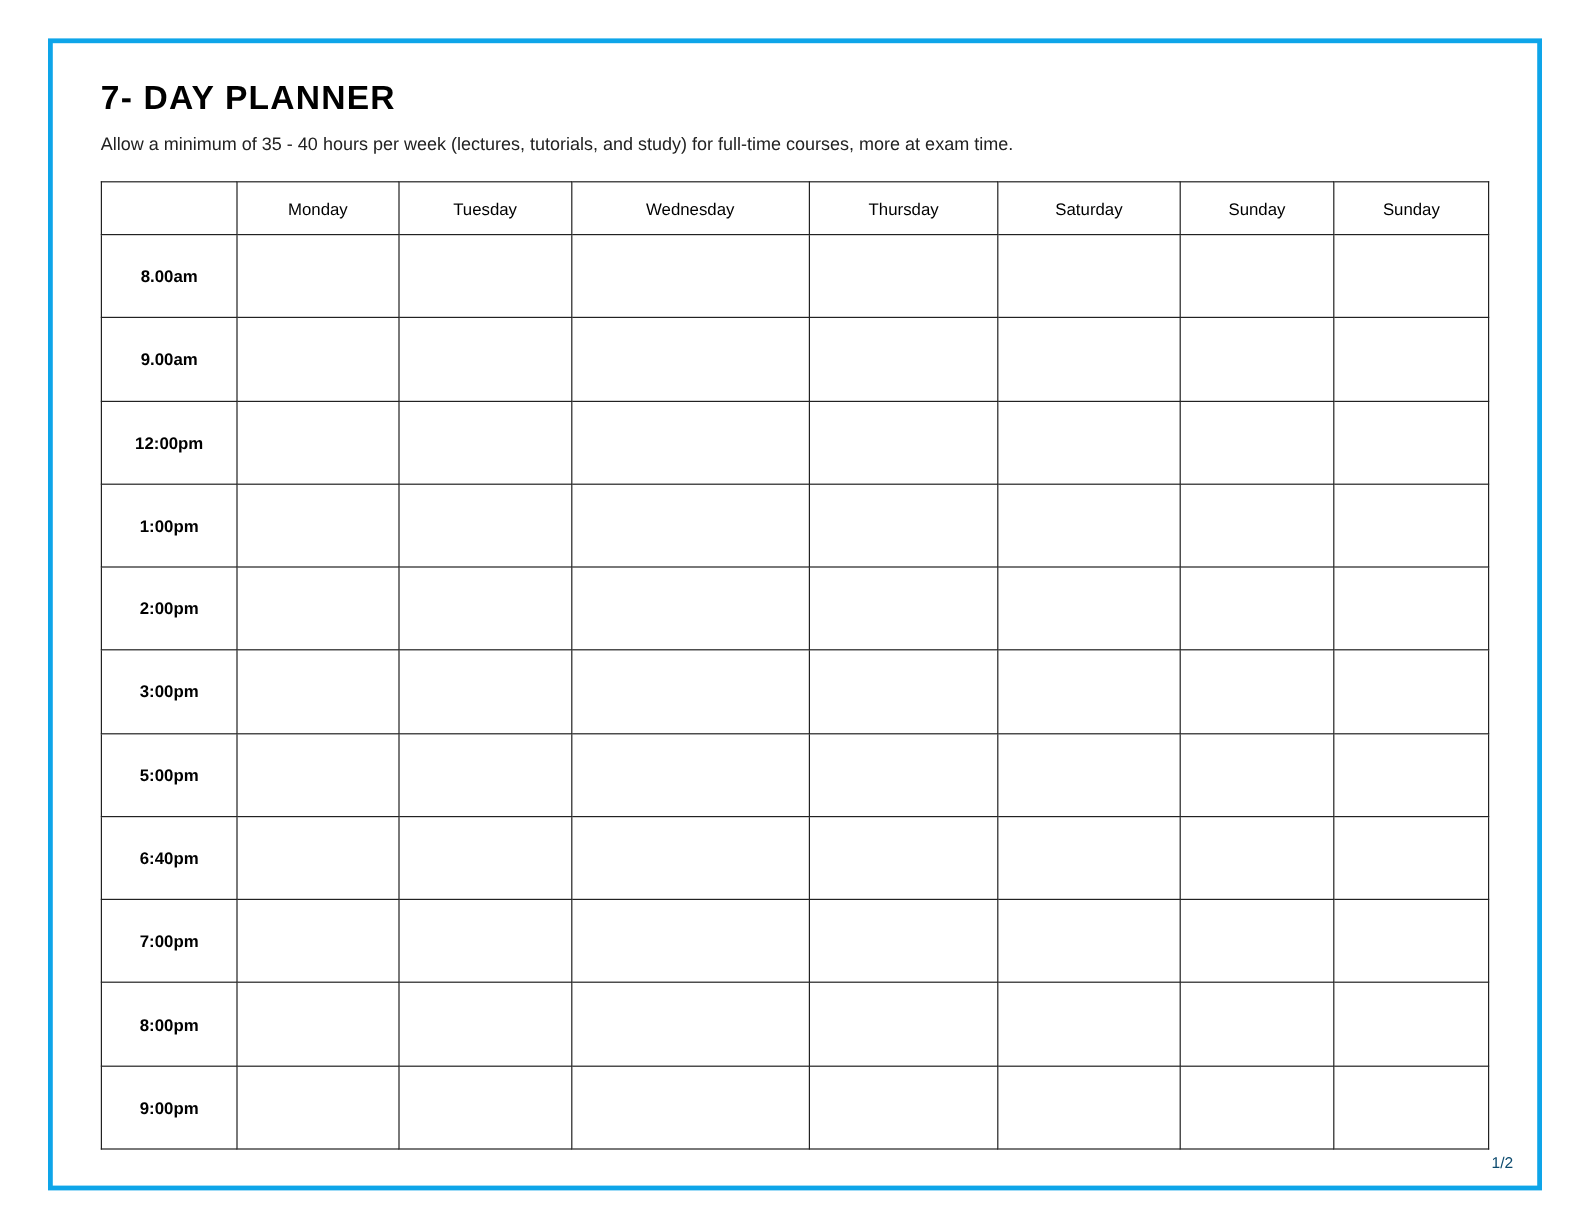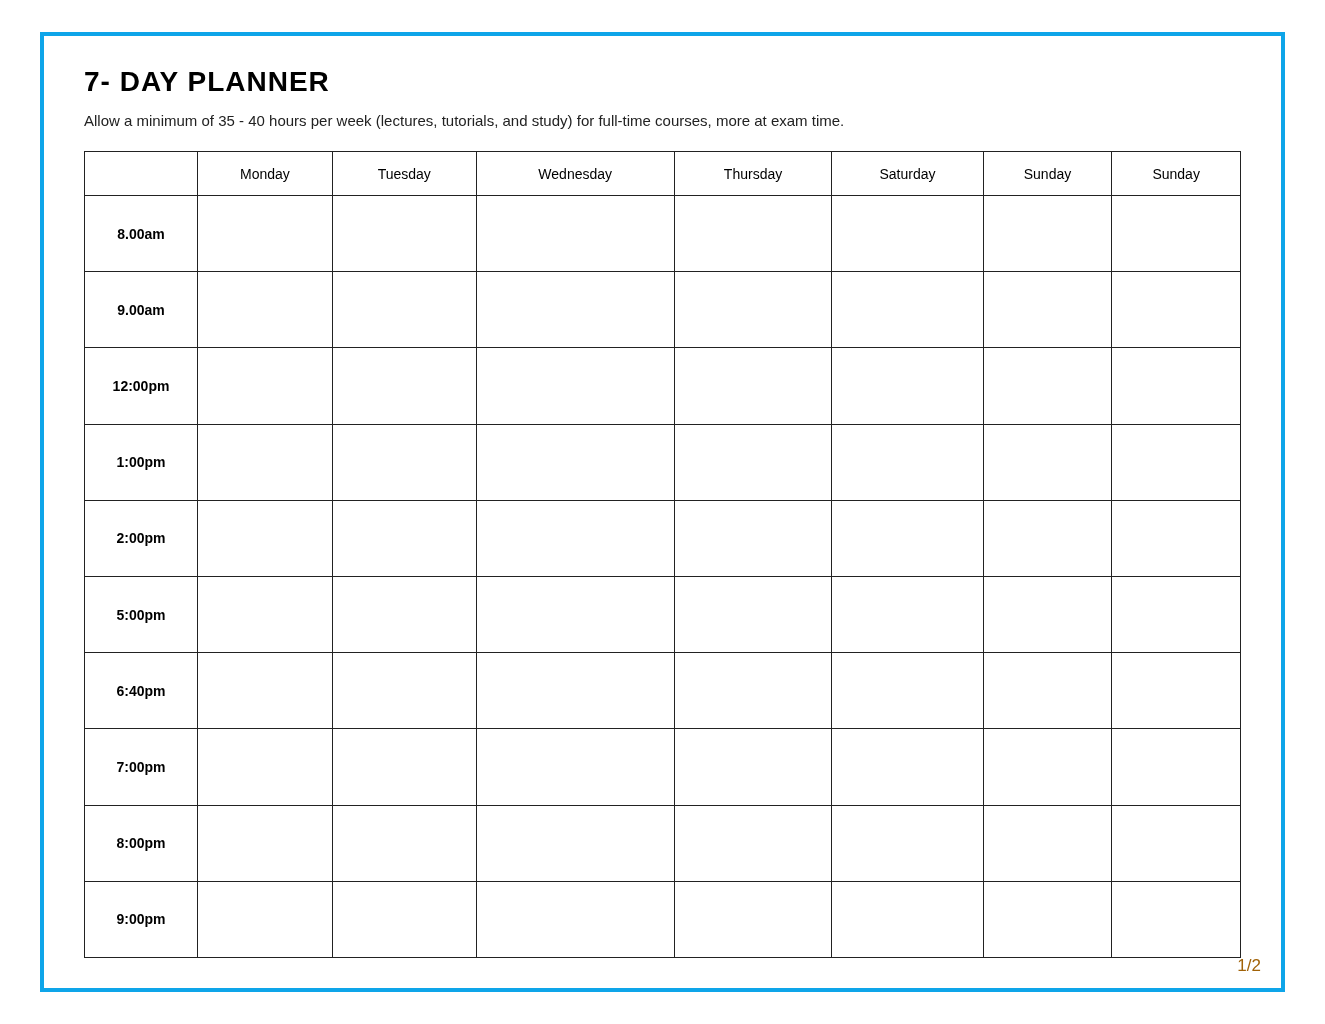--- a/index.html
+++ b/index.html
@@ -78,22 +78,22 @@
     }
 
     .day-col {
       width: calc((100% - 95px) / 7);
     }
 
     .page-number {
       position: absolute;
       bottom: 12px;
       right: 20px;
-      font-size: 17px;
-      color: #a16207;
+      font-size: 13px;
+      color: #0c4a6e;
     }
   </style>
 </head>
 <body>
 
 <div class="page-container">
   <h1 class="page-title">7- DAY PLANNER</h1>
   <p class="subtitle">Allow a minimum of 35 - 40 hours per week (lectures, tutorials, and study) for full-time courses, more at exam time.</p>
 
   <table class="planner-table">
@@ -154,20 +154,30 @@
           <td class="time-cell">2:00pm</td>
           <td></td>
           <td></td>
           <td></td>
           <td></td>
           <td></td>
           <td></td>
           <td></td>
         </tr>
         <tr>
+          <td class="time-cell">3:00pm</td>
+          <td></td>
+          <td></td>
+          <td></td>
+          <td></td>
+          <td></td>
+          <td></td>
+          <td></td>
+        </tr>
+        <tr>
           <td class="time-cell">5:00pm</td>
           <td></td>
           <td></td>
           <td></td>
           <td></td>
           <td></td>
           <td></td>
           <td></td>
         </tr>
         <tr>

